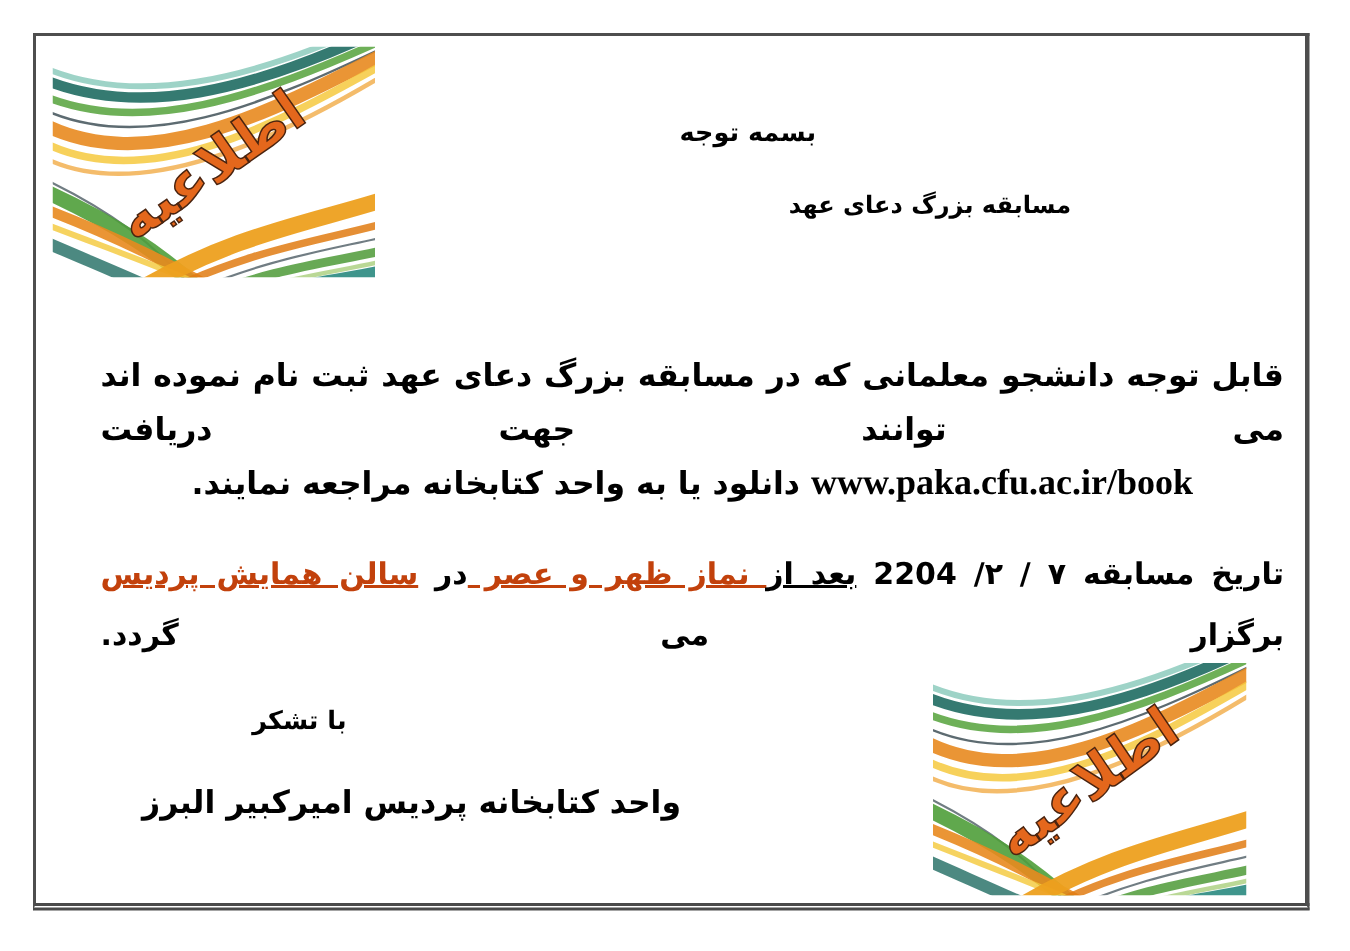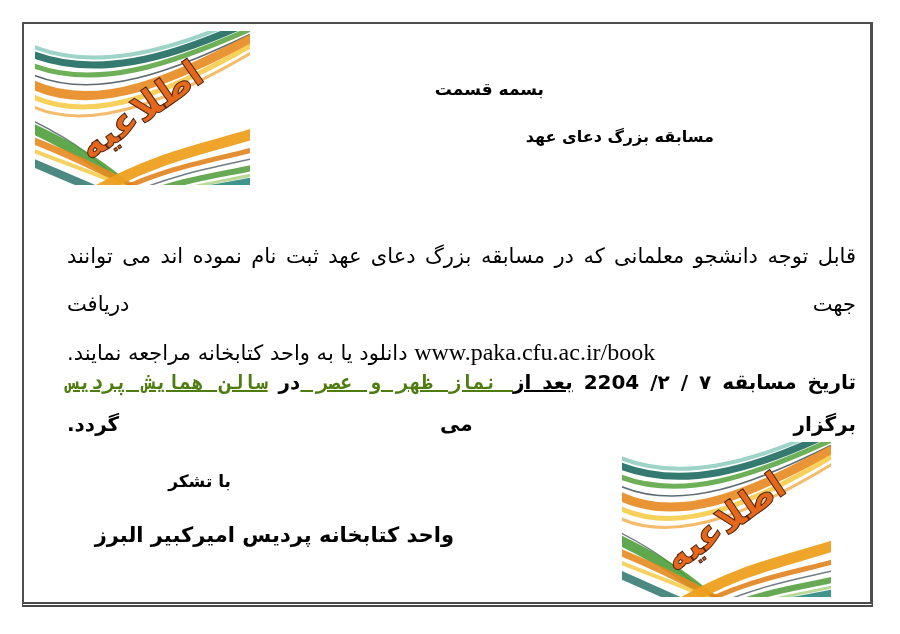--- a/index.html
+++ b/index.html
@@ -23,33 +23,33 @@
   .banner.top-left  { left:35px;  top:31px;  width:215px; height:154px; }
   .banner.bottom-right { left:622px; top:442px; width:209px; height:155px; }
   .banner svg { display:block; width:100%; height:100%; }
 
   .heading { position:absolute; direction:rtl; font-weight:bold; white-space:nowrap; }
   .bismillah { top:79px;  right:356px; font-size:17px; }
   .doc-title { top:127px; right:186px; font-size:16px; }
 
   .paragraph {
     position:absolute; top:232px; left:67px; right:44px;
-    direction:rtl; font-size:21px; line-height:48px; font-weight:normal;
+    direction:rtl; font-size:21px; line-height:36px; font-weight:bold;
   }
   .line-justify { text-align:justify; text-align-last:justify; }
-  .line-right   { text-align:left; }
+  .line-right   { text-align:center; }
   .url { font-family:"Liberation Serif", serif; font-size:24px; }
 
   .date-line {
     position:absolute; top:362px; left:67px; right:44px;
     direction:rtl; font-size:20px; font-weight:bold; line-height:41px;
     text-align:justify; text-align-last:justify;
   }
   .u   { text-decoration:underline; }
-  .red { color:#4d7c0f;font-family:Liberation Mono, monospace; }
+  .red { color:#c2410c; }
 
   .thanks    { position:absolute; top:471px; right:669px; font-size:17px; font-weight:bold; direction:rtl; white-space:nowrap; }
   .signature { position:absolute; top:523px; right:446px; font-size:21px; font-weight:bold; direction:rtl; white-space:nowrap; }
 </style>
 </head>
 <body>
 
 <div class="page-frame"></div>
 
 <div class="banner top-left banner-art">
@@ -98,21 +98,21 @@
       <path d="M72,165 C130,136 176,130 221,118" stroke="#e07b12" stroke-width="5" opacity="0.85"></path>
       <path d="M84,167 C140,142 182,136 221,127" stroke="#35464e" stroke-width="1.5" opacity="0.7"></path>
       <path d="M94,169 C146,148 186,144 221,136" stroke="#58a043" stroke-width="6" opacity="0.9"></path>
       <path d="M106,171 C152,154 192,150 221,143" stroke="#9cc86a" stroke-width="3" opacity="0.7"></path>
       <path d="M120,173 C162,158 196,156 221,150" stroke="#2a8a80" stroke-width="9" opacity="0.9"></path>
     </g>
     <text x="106" y="92" transform="rotate(-35 106 80)" text-anchor="middle" font-size="38" font-weight="bold" fill="#e4671c" stroke="#4a2410" stroke-width="1" letter-spacing="2" direction="rtl" font-family="'DejaVu Sans', sans-serif">اطلاعیه</text>
   </svg>
 </div>
 
-<div class="heading bismillah">بسمه قسمت</div>
+<div class="heading bismillah">بسمه توجه</div>
 
 <div class="heading doc-title">مسابقه بزرگ دعای عهد</div>
 
 <div class="paragraph">
   <div class="line-justify">قابل توجه دانشجو معلمانی که در مسابقه بزرگ دعای عهد ثبت نام نموده اند می توانند جهت دریافت</div>
   <div class="line-right"><span class="url">www.paka.cfu.ac.ir/book</span><span> دانلود  یا به واحد کتابخانه مراجعه نمایند.</span></div>
 </div>
 
 <div class="date-line"><span>تاریخ مسابقه  ۷ / ۲/ 2204 </span><span class="u">بعد از</span><span class="u red"> نماز ظهر و عصر </span><span> در </span><span class="u red">سالن همایش پردیس</span><span> برگزار می گردد.</span></div>
 

